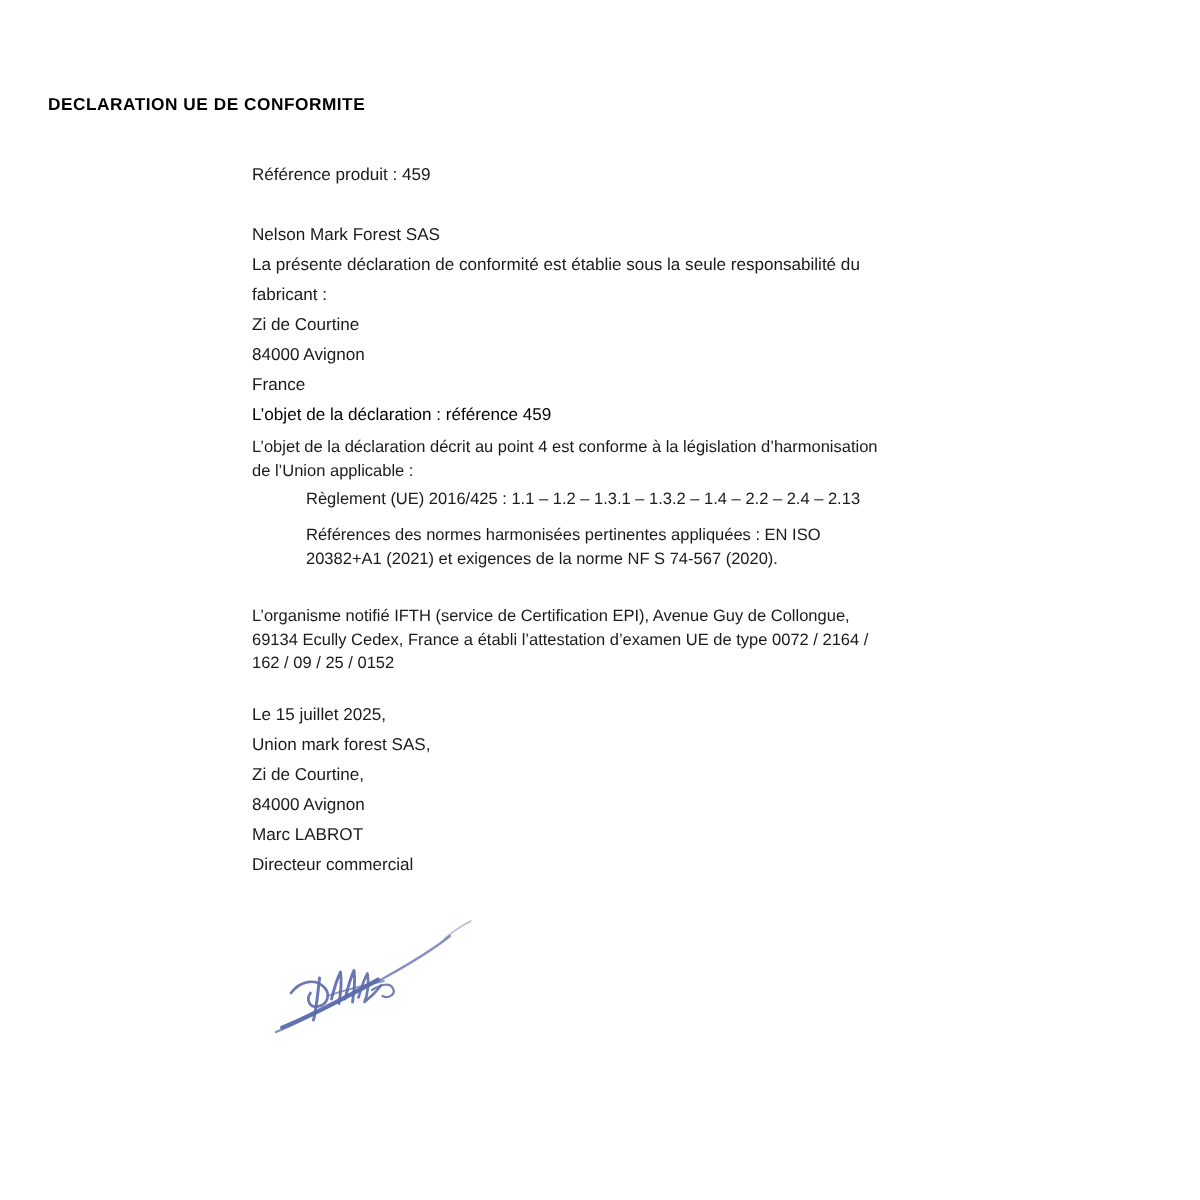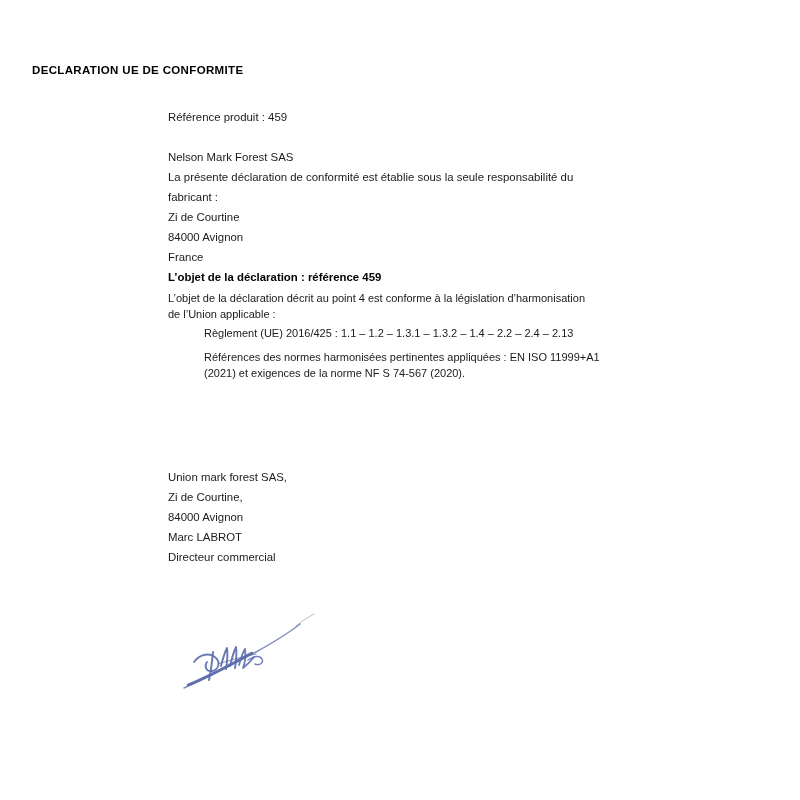--- a/index.html
+++ b/index.html
@@ -44,21 +44,21 @@
     line-height: 20px;
     color: #1a1a1a;
     white-space: pre-wrap;
   }
   .para {
     font-size: 11px;
     line-height: 15.5px;
     color: #1a1a1a;
   }
   .bold {
-    font-weight: bold;
+    font-weight: normal;
     color: #000000;
   }
   
   #ref-product   { top: 107px; }
   #manufacturer  { top: 147px; }
   #conformity    { top: 291px; }
   #regulation    { top: 326px; }
   #standards     { top: 350px; }
   #notified-body { top: 404px; }
   #signoff       { top: 467px; }
@@ -101,25 +101,29 @@
 
   <div class="body-block" id="conformity">
     <div class="para">L’objet de la déclaration décrit au point 4 est conforme à la législation d’harmonisation de l’Union applicable :</div>
   </div>
 
   <div class="body-block" id="regulation">
     <div class="para">Règlement (UE) 2016/425 : 1.1 – 1.2 – 1.3.1 – 1.3.2 – 1.4 – 2.2 – 2.4 – 2.13</div>
   </div>
 
   <div class="body-block" id="standards">
-    <div class="para">Références des normes harmonisées pertinentes appliquées : EN ISO 11999+A1 (2021) et exigences de la norme NF S 74-567 (2020).</div>
+    <div class="para">Références des normes harmonisées pertinentes appliquées : EN ISO 20382+A1 (2021) et exigences de la norme NF S 74-567 (2020).</div>
   </div>
 
+  <div class="body-block" id="notified-body">
+    <div class="para">L’organisme notifié IFTH (service de Certification EPI), Avenue Guy de Collongue, 69134 Ecully Cedex, France a établi l’attestation d’examen UE de type 0072 / 2164 / 162 / 09 / 25 / 0152</div>
+  </div>
 
   <div class="body-block" id="signoff">
+    <div class="line">Le 15 juillet 2025,</div>
     <div class="line">Union mark forest SAS,</div>
     <div class="line">Zi de Courtine,</div>
     <div class="line">84000 Avignon</div>
     <div class="line">Marc LABROT</div>
     <div class="line">Directeur commercial</div>
   </div>
 
   <div class="signature-wrap">
     <svg viewBox="0 0 180 88" xmlns="http://www.w3.org/2000/svg">
       <g fill="none" stroke="#5b6bab" stroke-linecap="round" stroke-linejoin="round">

